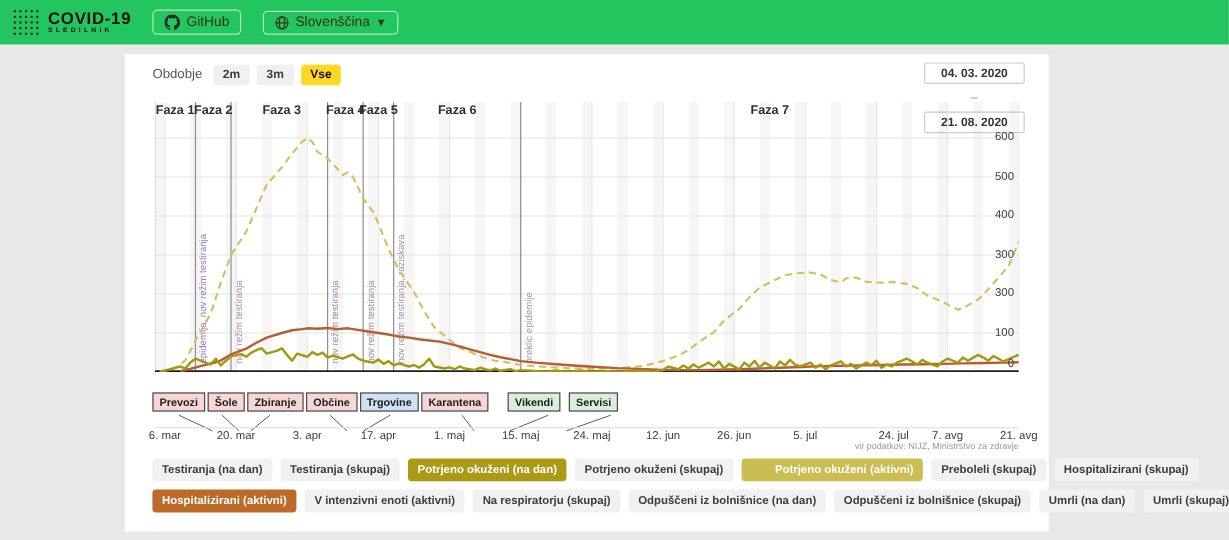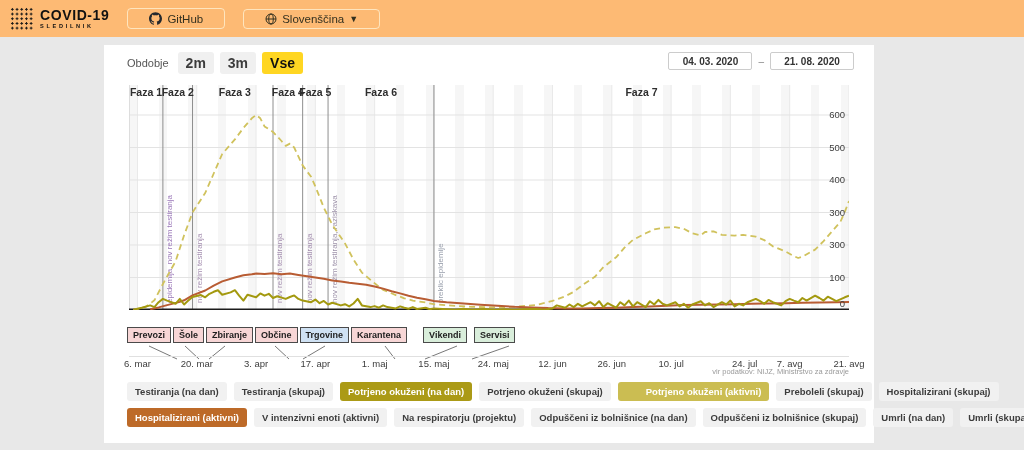--- a/index.html
+++ b/index.html
@@ -1,48 +1,48 @@
 <!DOCTYPE html>
 <html><head>
 <meta charset="utf-8">
 <style>
   * { margin:0; padding:0; box-sizing:border-box; }
   html,body { width:1024px; height:450px; overflow:hidden; background:#e8e8e8;
     font-family:"Liberation Sans", sans-serif; }
 
   
   .navbar { position:absolute; left:0; top:0; width:1024px; height:37px;
-    background:#fdba74; display:flex; align-items:center; padding:0 10px; z-index:5; }
+    background:#22c55e; display:flex; align-items:center; padding:0 10px; z-index:5; }
   .brand { display:flex; align-items:center; gap:7px; }
   .logo-dots { width:23px; height:23px;
     background-image:radial-gradient(#151515 1.1px, transparent 1.25px);
     background-size:4.7px 4.7px; }
   .brand-text { line-height:1; color:#111; }
   .brand-title { font-size:14px; font-weight:800; letter-spacing:.6px; }
   .brand-sub { font-size:5.6px; font-weight:700; letter-spacing:2.7px; margin-top:2px; }
   .nav-links { display:flex; align-items:center; gap:21px; margin-left:auto; }
   .nav-link { font-size:11.5px; color:rgba(40,35,20,.62); cursor:pointer;
     padding:4px 1px 3px; border-bottom:3px solid transparent; white-space:nowrap; }
   .nav-link.active { color:rgba(20,18,8,.88); font-weight:600; border-bottom:3px solid #fff; }
   .nav-pill { display:flex; align-items:center; gap:5px; border:1.5px solid rgba(255,252,230,.65);
-    border-radius:4px; padding:3px 21px; font-size:11.5px; color:#33301f; cursor:pointer;
+    border-radius:4px; padding:3px 9px; font-size:11.5px; color:#33301f; cursor:pointer;
     margin-left:18px; white-space:nowrap; }
   .nav-pill svg { display:block; }
   .caret { font-size:9px; color:#33301f; }
 
   
   .card { position:absolute; left:104px; top:45px; width:770px; height:398px; background:#fff; }
 
   
   .controls { position:absolute; left:23px; top:7px; display:flex; align-items:center; gap:7px; }
   .period-label { font-size:11px; color:#555; margin-right:2px; }
-  .pbtn { font-size:14px; font-weight:700; color:#3c3c3c; background:#f0f0f0;
+  .pbtn { font-size:10px; font-weight:700; color:#3c3c3c; background:#f0f0f0;
     border:none; border-radius:3px; padding:3px 8px; cursor:pointer; }
   .pbtn.selected { background:#ffd622; color:#111; }
-  .dates { position:absolute; right:20px; top:7px; display:flex; align-items:center; gap:6px; }
+  .dates { position:absolute; right:20px; top:7px; display:flex; align-items:center; gap:6px;flex-direction:column; }
   .date-input { width:84px; height:18px; border:1px solid #ccc; border-radius:2px;
     font-size:10px; font-weight:700; color:#333; text-align:center;
     font-family:"Liberation Sans", sans-serif; background:#fff; }
   .date-sep { font-size:10px; color:#888; }
 
   
   .plot { position:absolute; left:25px; top:40px; width:720px; height:225px;
     background:repeating-linear-gradient(90deg, rgba(0,0,0,.035) 0px, rgba(0,0,0,.035) 8.5px,
       transparent 8.5px, transparent 29.65px); }
   .plot svg { position:absolute; left:0; top:0; }
@@ -175,21 +175,21 @@
   <div class="xlabels" id="xlabels">
       <div class="xlabel" style="left: 8.47059px;">6. mar</div>
       <div class="xlabel" style="left: 67.7647px;">20. mar</div>
       <div class="xlabel" style="left: 127.059px;">3. apr</div>
       <div class="xlabel" style="left: 186.353px;">17. apr</div>
       <div class="xlabel" style="left: 245.647px;">1. maj</div>
       <div class="xlabel" style="left: 304.941px;">15. maj</div>
       <div class="xlabel" style="left: 364.235px;">24. maj</div>
       <div class="xlabel" style="left: 423.529px;">12. jun</div>
       <div class="xlabel" style="left: 482.824px;">26. jun</div>
-      <div class="xlabel" style="left: 542.118px;">10. jul</div>
+      <div class="xlabel" style="left: 542.118px;">5. jul</div>
       <div class="xlabel" style="left: 601.412px; text-align: right;">24. jul</div>
       <div class="xlabel" style="left: 660.706px;">7. avg</div>
       <div class="xlabel" style="left: 720px;">21. avg</div>
     </div>
 
   <div class="annots" id="annots">
       <span class="annot pink">Prevozi</span>
       <span class="annot pink">Šole</span>
       <span class="annot pink">Zbiranje</span>
       <span class="annot pink">Občine</span>
@@ -219,19 +219,19 @@
       <button class="btn">Testiranja (skupaj)</button>
       <button class="btn selected" style="background: rgb(171, 154, 22);">Potrjeno okuženi (na dan)</button>
       <button class="btn">Potrjeno okuženi (skupaj)</button>
       <button class="btn selected" style="background: rgb(203, 189, 82); padding-left: 28px;">Potrjeno okuženi (aktivni)</button>
       <button class="btn">Preboleli (skupaj)</button>
       <button class="btn">Hospitalizirani (skupaj)</button>
     </div>
   <div class="legend-row r2" id="legend-row-2">
       <button class="btn selected" style="background: rgb(189, 106, 40);">Hospitalizirani (aktivni)</button>
       <button class="btn">V intenzivni enoti (aktivni)</button>
-      <button class="btn">Na respiratorju (projektu)</button>
+      <button class="btn">Na respiratorju (skupaj)</button>
       <button class="btn">Odpuščeni iz bolnišnice (na dan)</button>
       <button class="btn">Odpuščeni iz bolnišnice (skupaj)</button>
       <button class="btn">Umrli (na dan)</button>
       <button class="btn">Umrli (skupaj)</button>
     </div>
 </div>
 
 </body></html>

